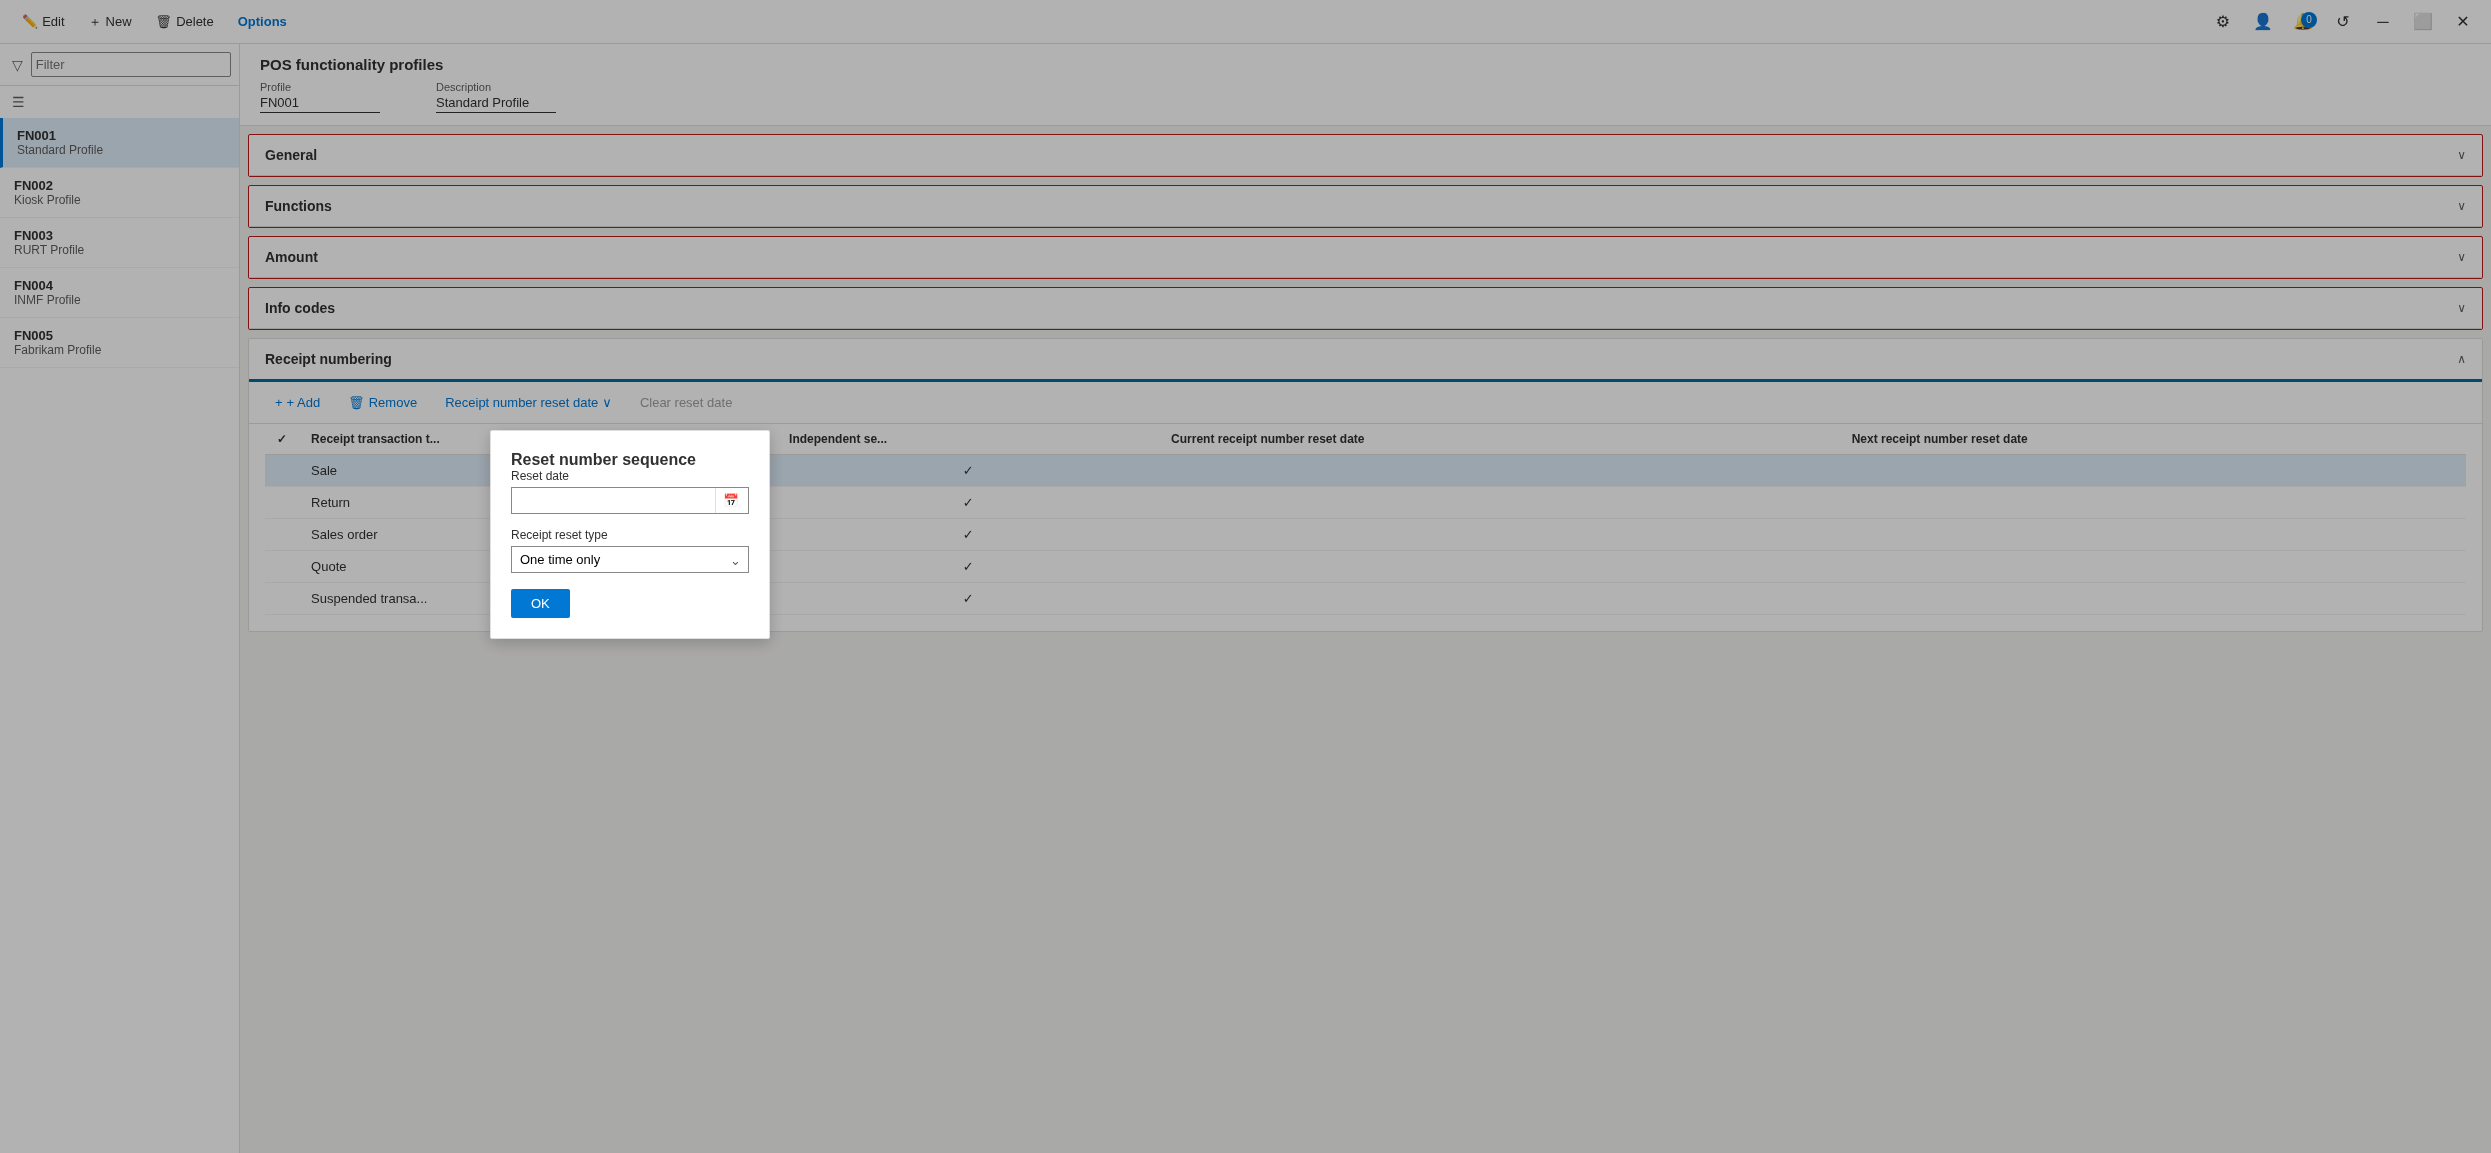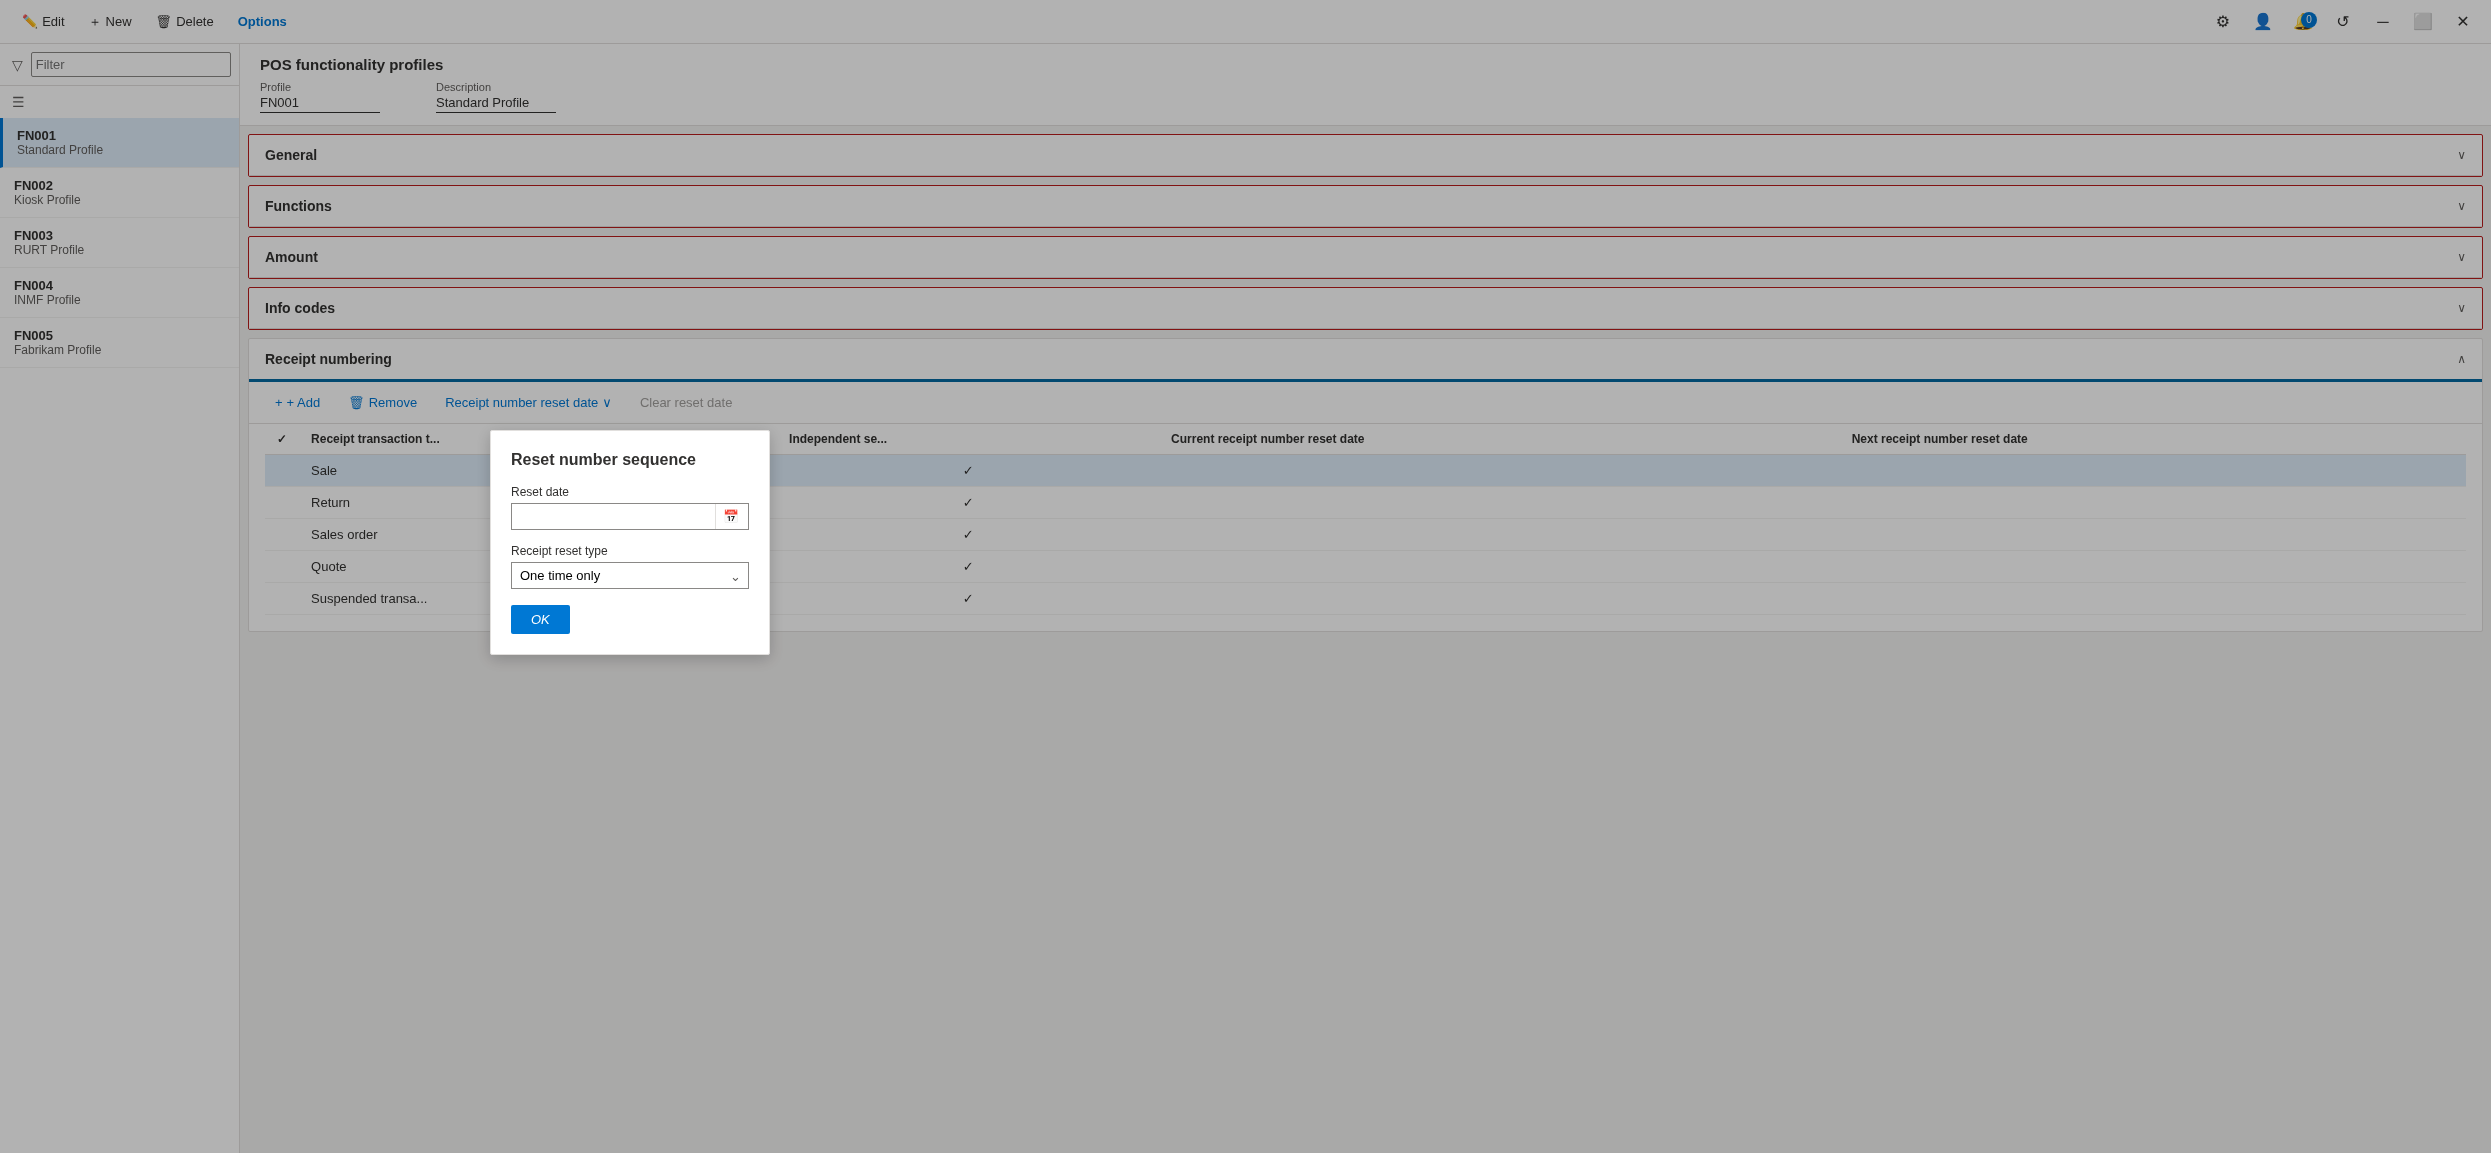--- a/index.html
+++ b/index.html
@@ -64,31 +64,31 @@
     .data-table { width: 100%; border-collapse: collapse; }
     .data-table th { text-align: left; padding: 8px 12px; font-size: 12px; font-weight: 600; color: #323130; border-bottom: 1px solid #e1dfdd; }
     .data-table td { padding: 8px 12px; border-bottom: 1px solid #f3f2f1; font-size: 13px; }
     .data-table tr.selected td { background: #deecf9; }
     .checkmark { color: #323130; font-size: 14px; text-align: center; }
     .col-check { width: 30px; }
 
     
     .modal-overlay { position: fixed; top: 0; left: 0; right: 0; bottom: 0; background: rgba(0,0,0,0.3); z-index: 100; display: flex; align-items: flex-start; justify-content: center; }
     .modal { background: #fff; border: 1px solid #e1dfdd; box-shadow: 0 4px 16px rgba(0,0,0,0.2); padding: 20px; width: 280px; position: absolute; top: 430px; left: 490px; border-radius: 2px; }
-    .modal-title { font-size: 16px; font-weight: 600; margin-bottom: 16px; }
+    .modal-title { font-size: 16px; font-weight: 600; }
     .modal-field { margin-bottom: 14px; }
     .modal-label { font-size: 12px; color: #323130; margin-bottom: 4px; }
     .modal-input-wrapper { display: flex; align-items: center; border: 1px solid #8a8886; }
     .modal-input { flex: 1; border: none; padding: 5px 8px; font-size: 13px; outline: none; }
     .modal-input-icon { padding: 5px 8px; color: #605e5c; cursor: pointer; border-left: 1px solid #e1dfdd; }
     .modal-select { width: 100%; border: 1px solid #8a8886; padding: 5px 8px; font-size: 13px; background: #fff; cursor: pointer; appearance: none; -webkit-appearance: none; position: relative; }
     .select-wrapper { position: relative; }
     .select-wrapper::after { content: '⌄'; position: absolute; right: 8px; top: 50%; transform: translateY(-50%); pointer-events: none; color: #605e5c; }
     .modal-btn-row { display: flex; gap: 8px; margin-top: 16px; }
-    .btn-primary { background: #0078d4; color: #fff; border: none; padding: 7px 20px; font-size: 13px; cursor: pointer; border-radius: 2px; font-style: italic; }
+    .btn-primary { background: #0078d4; color: #fff; border: none; padding: 7px 20px; font-size: 13px; cursor: pointer; border-radius: 2px; }
   </style>
 </head>
 <body>
 
 <div class="toolbar">
   <button class="toolbar-btn">
     <span>✏️</span>
     <span>Edit</span>
   </button>
   <button class="toolbar-btn">

